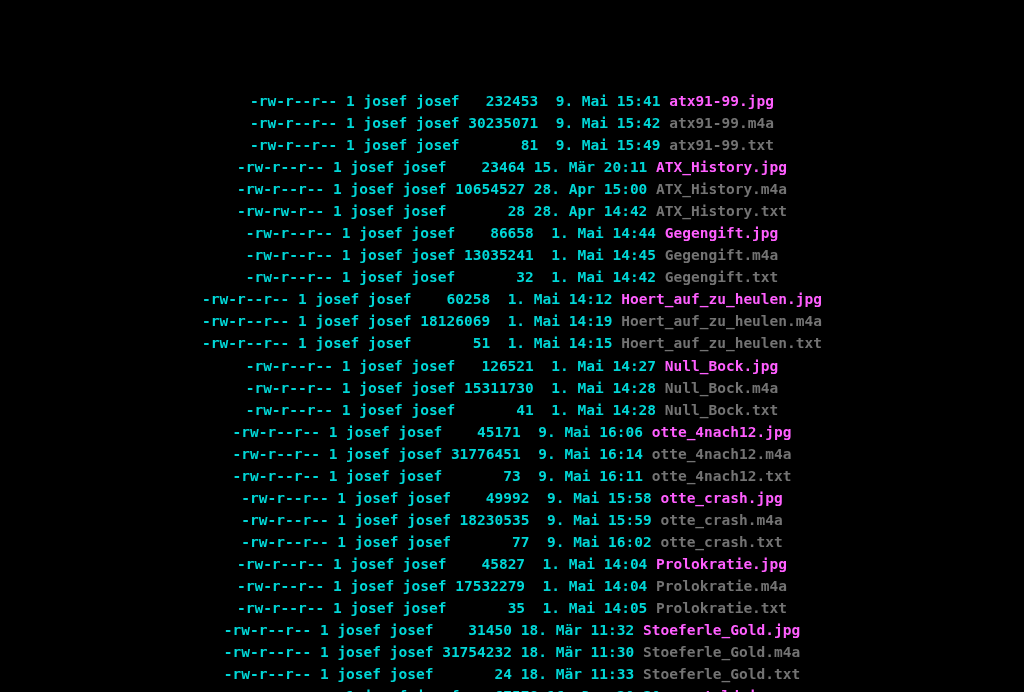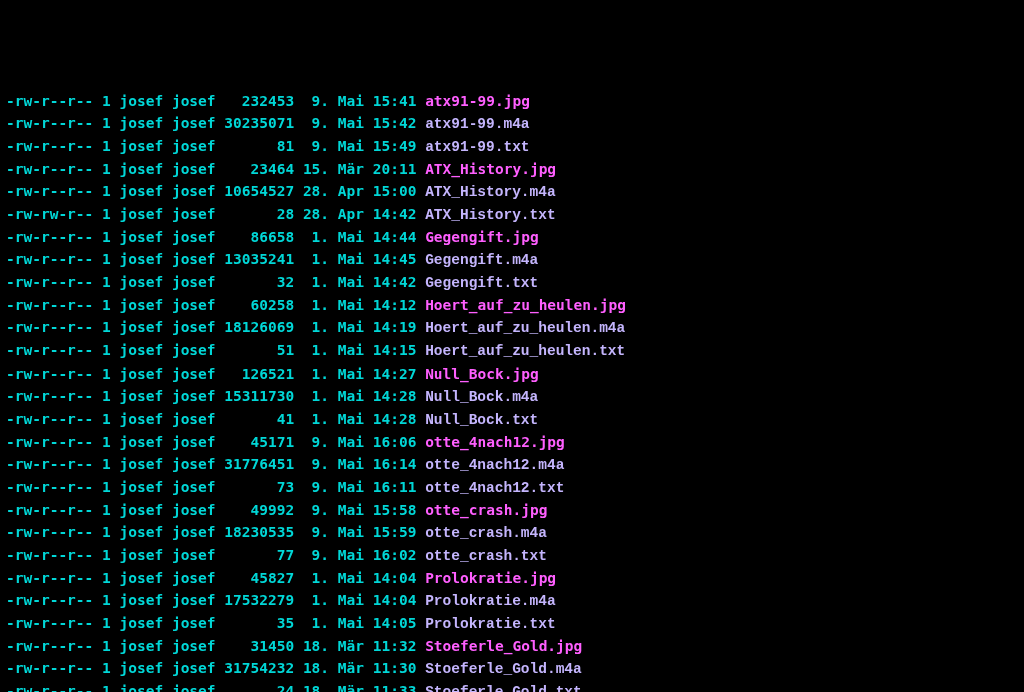--- a/index.html
+++ b/index.html
@@ -8,29 +8,30 @@
       background-color: #000;
       font-family: 'Monaco', 'Menlo', 'Consolas', monospace;
       font-size: 14.5px;
       line-height: 1.52;
       color: #00d7d7;
       white-space: pre;
       font-weight: bold;
     }
     .line {
       display: block;
+      text-align: center;
     }
     .perms { color: #00d7d7; }
     .num { color: #00d7d7; }
     .owner { color: #00d7d7; }
     .group { color: #00d7d7; }
     .size { color: #00d7d7; }
     .date { color: #00d7d7; }
     .time { color: #00d7d7; }
-    .fn-cyan { color: #c4b5fd; font-family: Liberation Mono, monospace; }
+    .fn-cyan { color: #737373; }
     .fn-magenta { color: #ff5fff; }
   </style>
 </head>
 <body>
 
 
 
 <div id="terminal-output"><span class="line"><span class="perms">-rw-r--r--</span> <span class="num">1</span> <span class="owner">josef</span> <span class="group">josef</span> <span class="size">  232453</span> <span class="date"> 9.</span> <span class="date">Mai</span> <span class="time">15:41</span> <span class="fn-magenta">atx91-99.jpg</span></span><span class="line"><span class="perms">-rw-r--r--</span> <span class="num">1</span> <span class="owner">josef</span> <span class="group">josef</span> <span class="size">30235071</span> <span class="date"> 9.</span> <span class="date">Mai</span> <span class="time">15:42</span> <span class="fn-cyan">atx91-99.m4a</span></span><span class="line"><span class="perms">-rw-r--r--</span> <span class="num">1</span> <span class="owner">josef</span> <span class="group">josef</span> <span class="size">      81</span> <span class="date"> 9.</span> <span class="date">Mai</span> <span class="time">15:49</span> <span class="fn-cyan">atx91-99.txt</span></span><span class="line"><span class="perms">-rw-r--r--</span> <span class="num">1</span> <span class="owner">josef</span> <span class="group">josef</span> <span class="size">   23464</span> <span class="date">15.</span> <span class="date">Mär</span> <span class="time">20:11</span> <span class="fn-magenta">ATX_History.jpg</span></span><span class="line"><span class="perms">-rw-r--r--</span> <span class="num">1</span> <span class="owner">josef</span> <span class="group">josef</span> <span class="size">10654527</span> <span class="date">28.</span> <span class="date">Apr</span> <span class="time">15:00</span> <span class="fn-cyan">ATX_History.m4a</span></span><span class="line"><span class="perms">-rw-rw-r--</span> <span class="num">1</span> <span class="owner">josef</span> <span class="group">josef</span> <span class="size">      28</span> <span class="date">28.</span> <span class="date">Apr</span> <span class="time">14:42</span> <span class="fn-cyan">ATX_History.txt</span></span><span class="line"><span class="perms">-rw-r--r--</span> <span class="num">1</span> <span class="owner">josef</span> <span class="group">josef</span> <span class="size">   86658</span> <span class="date"> 1.</span> <span class="date">Mai</span> <span class="time">14:44</span> <span class="fn-magenta">Gegengift.jpg</span></span><span class="line"><span class="perms">-rw-r--r--</span> <span class="num">1</span> <span class="owner">josef</span> <span class="group">josef</span> <span class="size">13035241</span> <span class="date"> 1.</span> <span class="date">Mai</span> <span class="time">14:45</span> <span class="fn-cyan">Gegengift.m4a</span></span><span class="line"><span class="perms">-rw-r--r--</span> <span class="num">1</span> <span class="owner">josef</span> <span class="group">josef</span> <span class="size">      32</span> <span class="date"> 1.</span> <span class="date">Mai</span> <span class="time">14:42</span> <span class="fn-cyan">Gegengift.txt</span></span><span class="line"><span class="perms">-rw-r--r--</span> <span class="num">1</span> <span class="owner">josef</span> <span class="group">josef</span> <span class="size">   60258</span> <span class="date"> 1.</span> <span class="date">Mai</span> <span class="time">14:12</span> <span class="fn-magenta">Hoert_auf_zu_heulen.jpg</span></span><span class="line"><span class="perms">-rw-r--r--</span> <span class="num">1</span> <span class="owner">josef</span> <span class="group">josef</span> <span class="size">18126069</span> <span class="date"> 1.</span> <span class="date">Mai</span> <span class="time">14:19</span> <span class="fn-cyan">Hoert_auf_zu_heulen.m4a</span></span><span class="line"><span class="perms">-rw-r--r--</span> <span class="num">1</span> <span class="owner">josef</span> <span class="group">josef</span> <span class="size">      51</span> <span class="date"> 1.</span> <span class="date">Mai</span> <span class="time">14:15</span> <span class="fn-cyan">Hoert_auf_zu_heulen.txt</span></span><span class="line"><span class="perms">-rw-r--r--</span> <span class="num">1</span> <span class="owner">josef</span> <span class="group">josef</span> <span class="size">  126521</span> <span class="date"> 1.</span> <span class="date">Mai</span> <span class="time">14:27</span> <span class="fn-magenta">Null_Bock.jpg</span></span><span class="line"><span class="perms">-rw-r--r--</span> <span class="num">1</span> <span class="owner">josef</span> <span class="group">josef</span> <span class="size">15311730</span> <span class="date"> 1.</span> <span class="date">Mai</span> <span class="time">14:28</span> <span class="fn-cyan">Null_Bock.m4a</span></span><span class="line"><span class="perms">-rw-r--r--</span> <span class="num">1</span> <span class="owner">josef</span> <span class="group">josef</span> <span class="size">      41</span> <span class="date"> 1.</span> <span class="date">Mai</span> <span class="time">14:28</span> <span class="fn-cyan">Null_Bock.txt</span></span><span class="line"><span class="perms">-rw-r--r--</span> <span class="num">1</span> <span class="owner">josef</span> <span class="group">josef</span> <span class="size">   45171</span> <span class="date"> 9.</span> <span class="date">Mai</span> <span class="time">16:06</span> <span class="fn-magenta">otte_4nach12.jpg</span></span><span class="line"><span class="perms">-rw-r--r--</span> <span class="num">1</span> <span class="owner">josef</span> <span class="group">josef</span> <span class="size">31776451</span> <span class="date"> 9.</span> <span class="date">Mai</span> <span class="time">16:14</span> <span class="fn-cyan">otte_4nach12.m4a</span></span><span class="line"><span class="perms">-rw-r--r--</span> <span class="num">1</span> <span class="owner">josef</span> <span class="group">josef</span> <span class="size">      73</span> <span class="date"> 9.</span> <span class="date">Mai</span> <span class="time">16:11</span> <span class="fn-cyan">otte_4nach12.txt</span></span><span class="line"><span class="perms">-rw-r--r--</span> <span class="num">1</span> <span class="owner">josef</span> <span class="group">josef</span> <span class="size">   49992</span> <span class="date"> 9.</span> <span class="date">Mai</span> <span class="time">15:58</span> <span class="fn-magenta">otte_crash.jpg</span></span><span class="line"><span class="perms">-rw-r--r--</span> <span class="num">1</span> <span class="owner">josef</span> <span class="group">josef</span> <span class="size">18230535</span> <span class="date"> 9.</span> <span class="date">Mai</span> <span class="time">15:59</span> <span class="fn-cyan">otte_crash.m4a</span></span><span class="line"><span class="perms">-rw-r--r--</span> <span class="num">1</span> <span class="owner">josef</span> <span class="group">josef</span> <span class="size">      77</span> <span class="date"> 9.</span> <span class="date">Mai</span> <span class="time">16:02</span> <span class="fn-cyan">otte_crash.txt</span></span><span class="line"><span class="perms">-rw-r--r--</span> <span class="num">1</span> <span class="owner">josef</span> <span class="group">josef</span> <span class="size">   45827</span> <span class="date"> 1.</span> <span class="date">Mai</span> <span class="time">14:04</span> <span class="fn-magenta">Prolokratie.jpg</span></span><span class="line"><span class="perms">-rw-r--r--</span> <span class="num">1</span> <span class="owner">josef</span> <span class="group">josef</span> <span class="size">17532279</span> <span class="date"> 1.</span> <span class="date">Mai</span> <span class="time">14:04</span> <span class="fn-cyan">Prolokratie.m4a</span></span><span class="line"><span class="perms">-rw-r--r--</span> <span class="num">1</span> <span class="owner">josef</span> <span class="group">josef</span> <span class="size">      35</span> <span class="date"> 1.</span> <span class="date">Mai</span> <span class="time">14:05</span> <span class="fn-cyan">Prolokratie.txt</span></span><span class="line"><span class="perms">-rw-r--r--</span> <span class="num">1</span> <span class="owner">josef</span> <span class="group">josef</span> <span class="size">   31450</span> <span class="date">18.</span> <span class="date">Mär</span> <span class="time">11:32</span> <span class="fn-magenta">Stoeferle_Gold.jpg</span></span><span class="line"><span class="perms">-rw-r--r--</span> <span class="num">1</span> <span class="owner">josef</span> <span class="group">josef</span> <span class="size">31754232</span> <span class="date">18.</span> <span class="date">Mär</span> <span class="time">11:30</span> <span class="fn-cyan">Stoeferle_Gold.m4a</span></span><span class="line"><span class="perms">-rw-r--r--</span> <span class="num">1</span> <span class="owner">josef</span> <span class="group">josef</span> <span class="size">      24</span> <span class="date">18.</span> <span class="date">Mär</span> <span class="time">11:33</span> <span class="fn-cyan">Stoeferle_Gold.txt</span></span><span class="line"><span class="perms">-rw-r--r--</span> <span class="num">1</span> <span class="owner">josef</span> <span class="group">josef</span> <span class="size">   67578</span> <span class="date">16.</span> <span class="date">Dez</span> <span class="time">20:30</span> <span class="fn-magenta">voest_ld.jpg</span></span></div>
 
 

